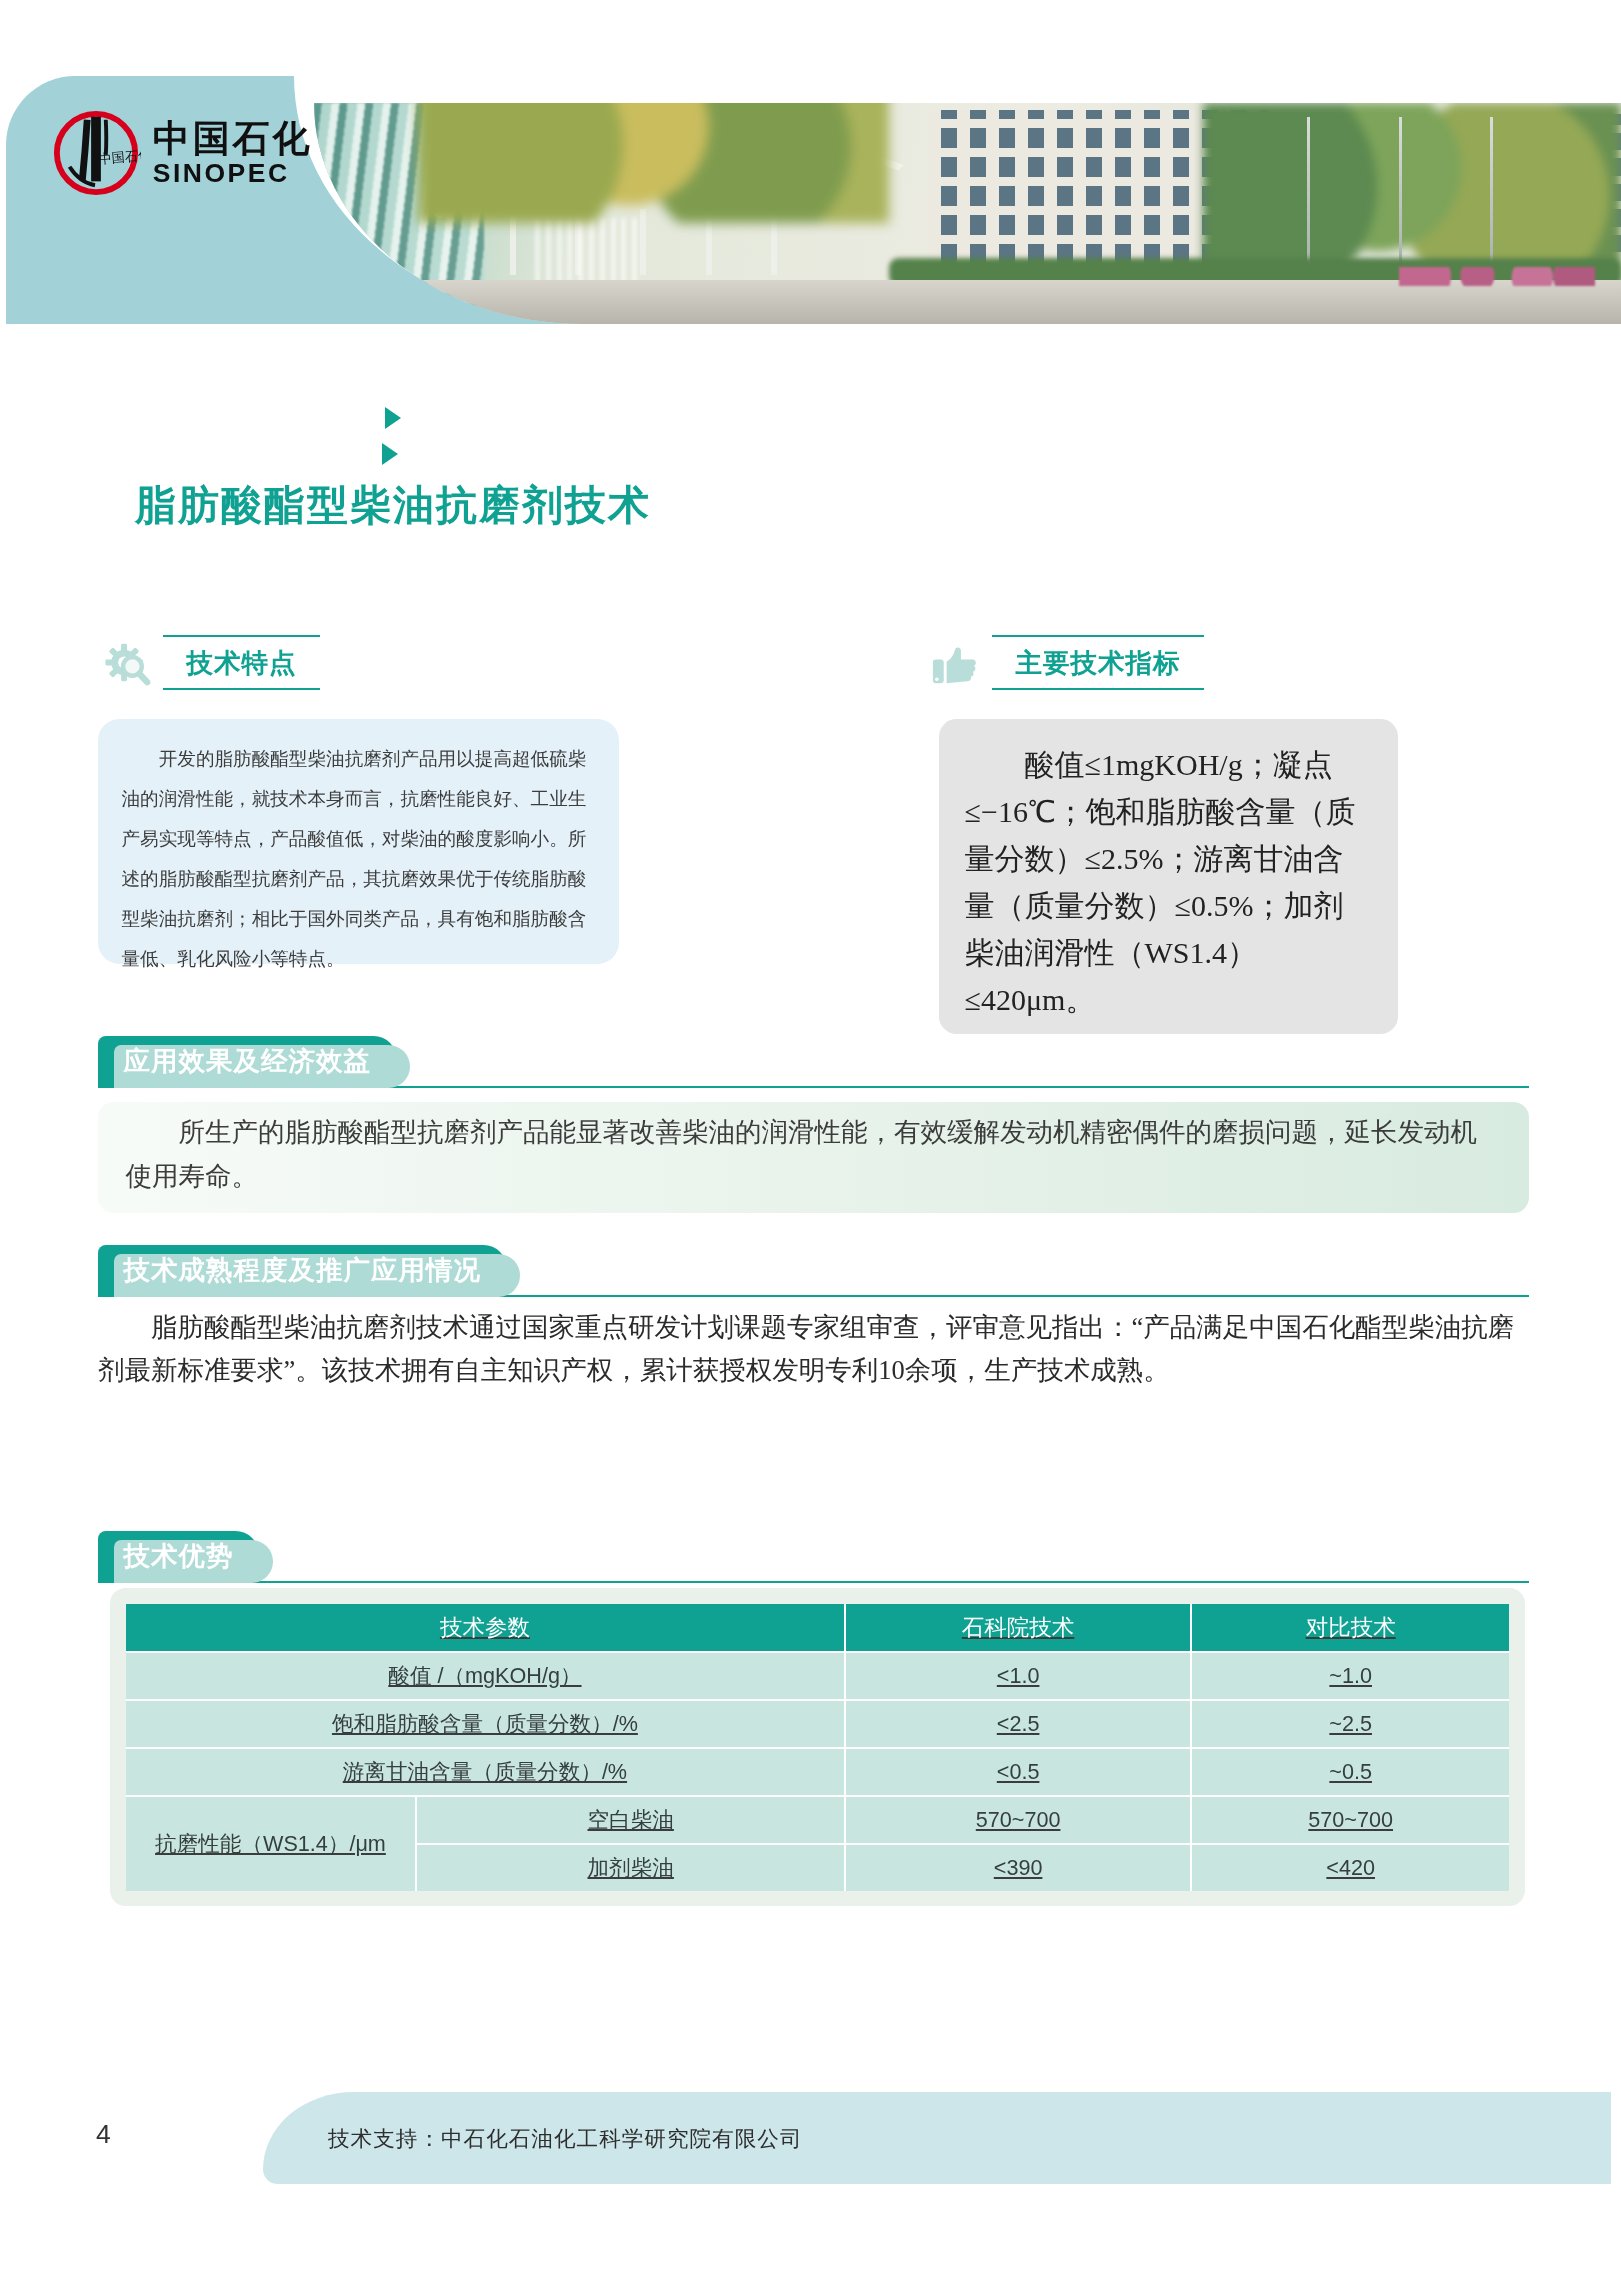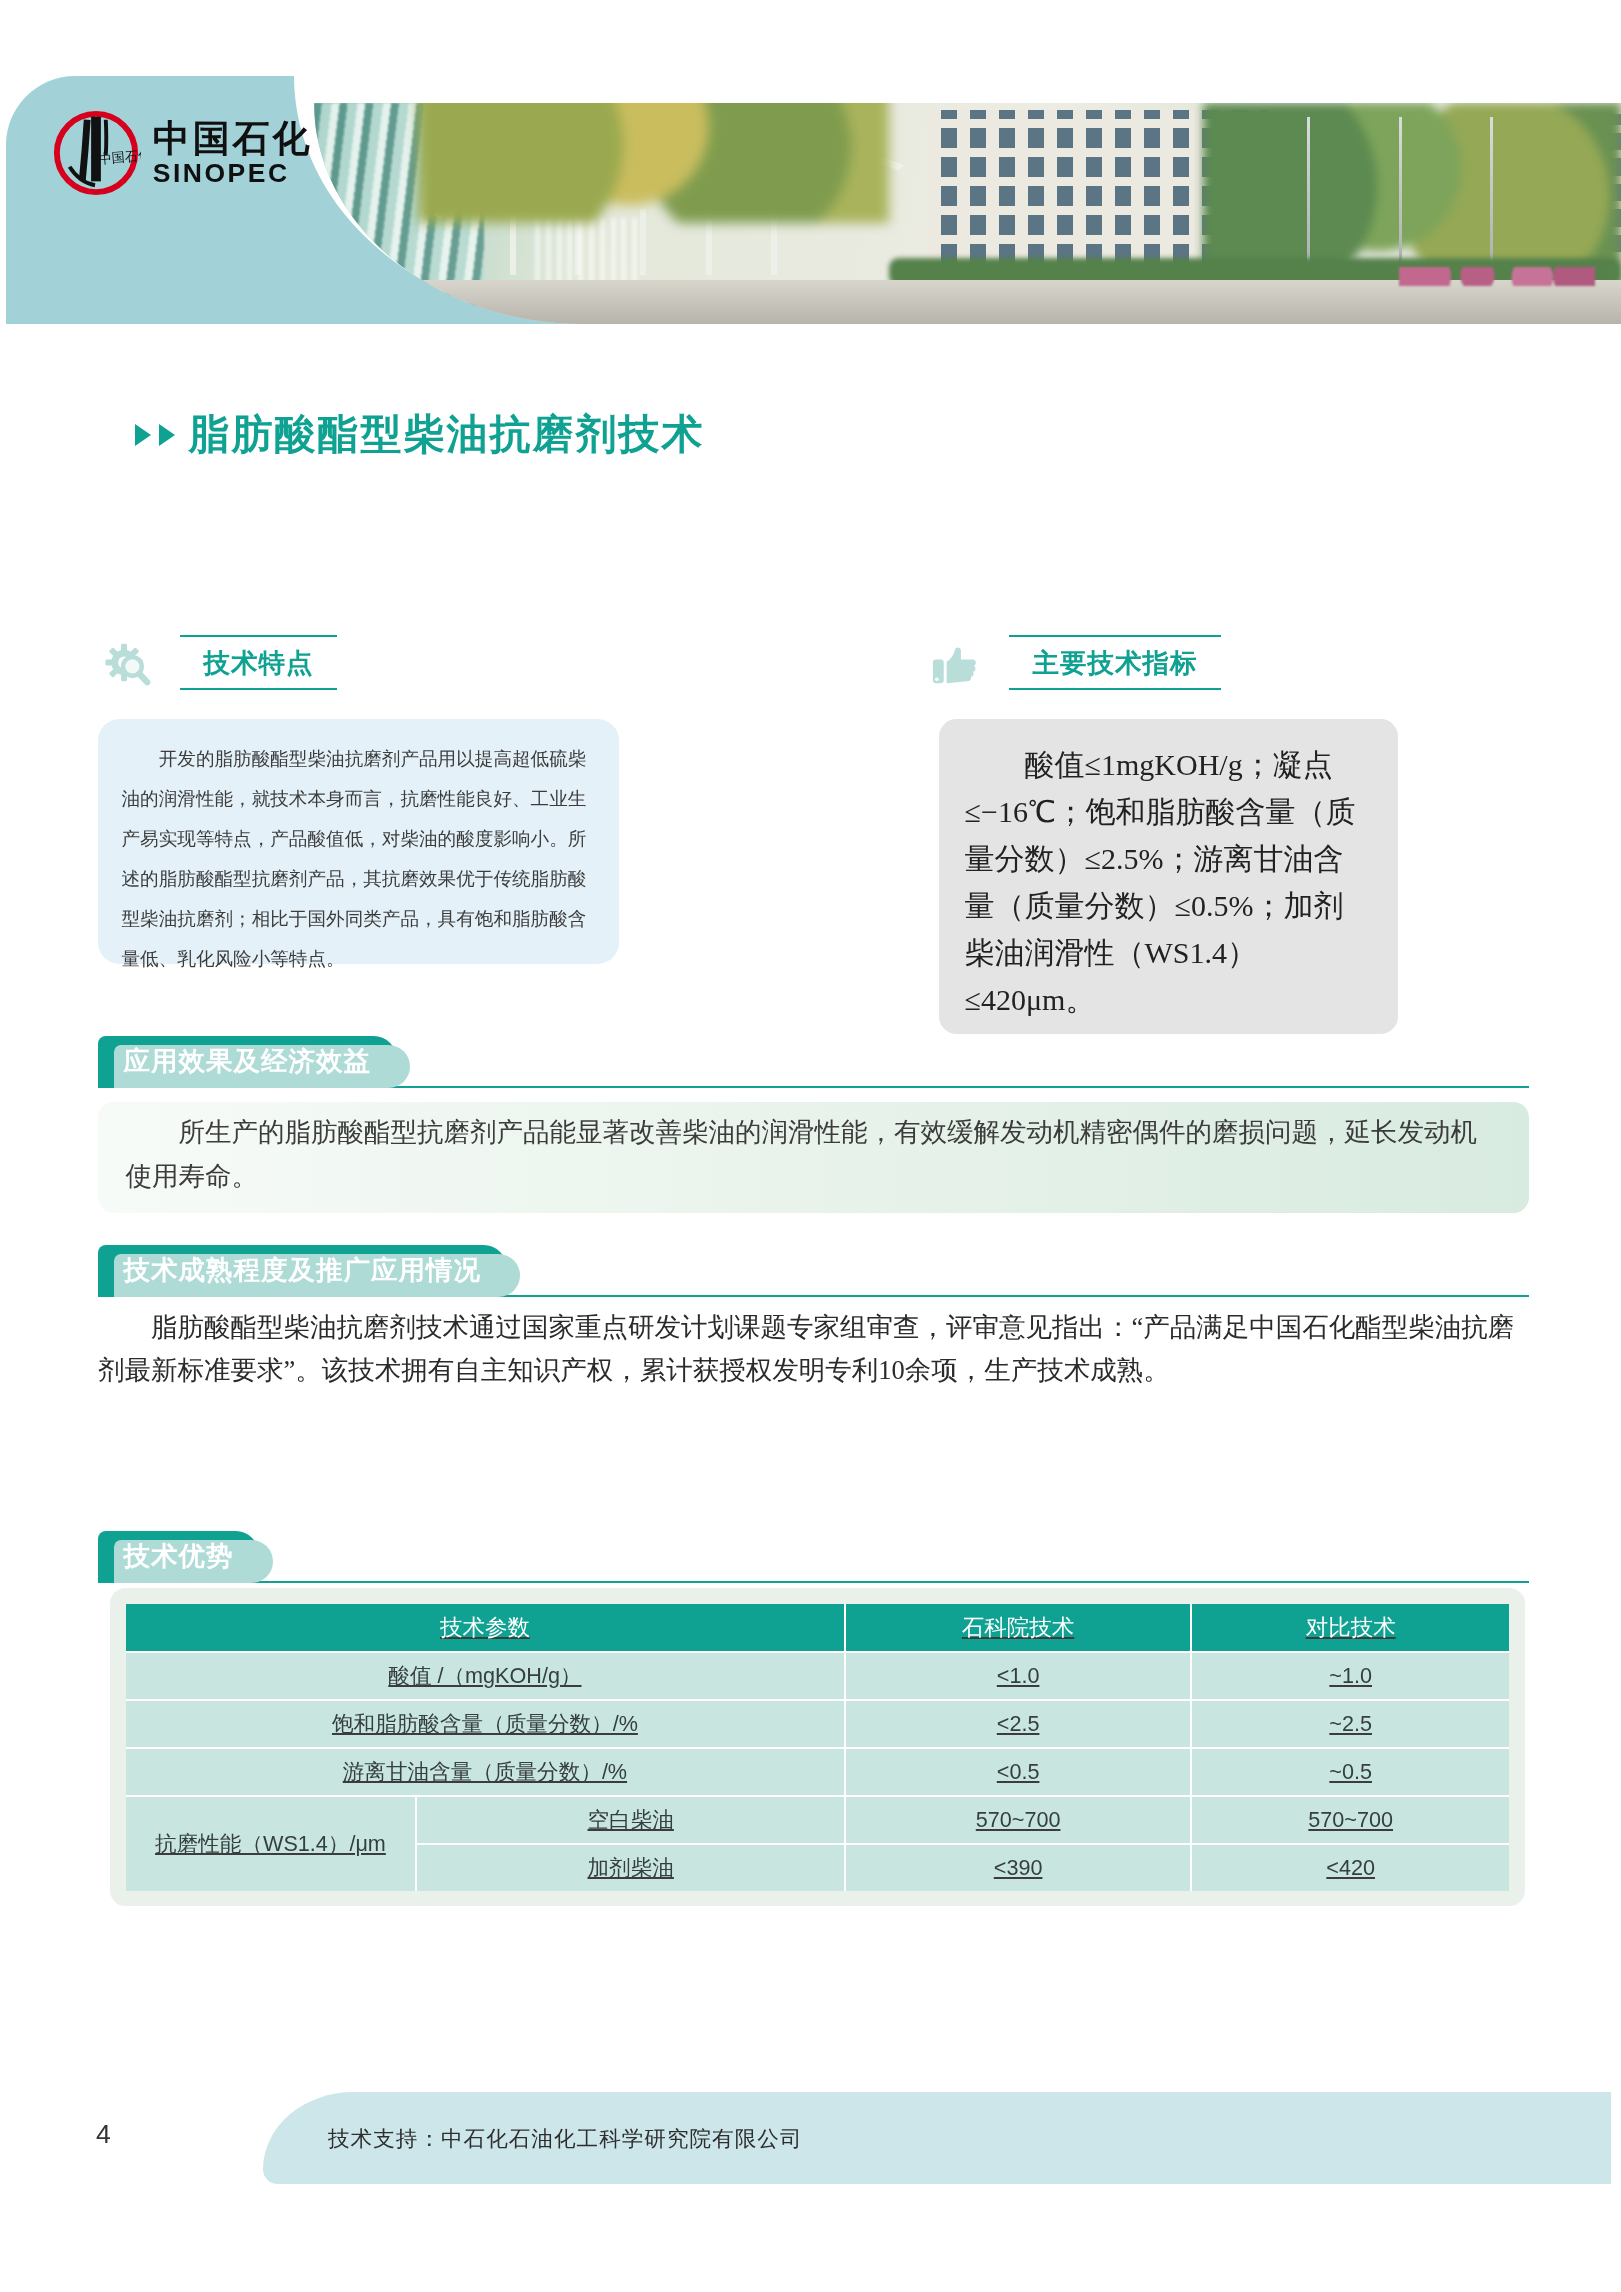--- a/index.html
+++ b/index.html
@@ -42,36 +42,36 @@
     background:radial-gradient(circle at 12% 50%,#c2688f 0 16%,transparent 17%),
                radial-gradient(circle at 40% 45%,#b85f86 0 14%,transparent 15%),
                radial-gradient(circle at 68% 55%,#c77397 0 15%,transparent 16%),
                radial-gradient(circle at 92% 48%,#b05a80 0 14%,transparent 15%);}
 
   .logo{position:absolute;left:51px;top:108px;display:flex;align-items:center;gap:11.8px;}
   .logo-text .cn{font-size:37px;font-weight:bold;color:#101010;letter-spacing:2.9px;line-height:41px;}
   .logo-text .en{font-size:26.5px;font-weight:bold;color:#101010;letter-spacing:2.5px;line-height:29px;}
 
   
-  .main-title{position:absolute;left:135px;top:407px;display:flex;align-items:center;gap:13.7px;}
+  .main-title{position:absolute;left:135px;top:407px;display:flex;align-items:center;gap:13.7px;flex-direction:column;}
   .tri{width:0;height:0;border-left:16.7px solid #0fa191;border-top:11.8px solid transparent;border-bottom:11.8px solid transparent;}
   .tri + .tri{margin-left:-5.9px;}
   .main-title .txt{font-size:41px;font-weight:bold;color:#0fa191;letter-spacing:2px;}
 
   
   .sec-head{position:absolute;left:98px;width:1431px;border-bottom:2px solid #0fa191;height:50px;}
   .sec-bar{position:relative;display:inline-block;height:50px;line-height:50px;padding:0 25.5px;
     background:#0fa191;color:#fff;font-size:26.5px;font-weight:bold;letter-spacing:1px;
     border-radius:7.8px 23.5px 0 0;z-index:1;}
   .sec-bar::before{content:"";position:absolute;left:15.7px;top:8.8px;right:-13.7px;bottom:-2px;
     background:#aedbd5;border-radius:7.8px 23.5px 23.5px 0;z-index:-1;}
   .sec-bar span{position:relative;}
 
   
-  .subhead{position:absolute;display:flex;align-items:center;gap:23px;}
+  .subhead{position:absolute;display:flex;align-items:center;gap:6px;}
   .subhead-label{display:inline-block;padding:7.8px 23.5px;border-top:2px solid #0fa191;border-bottom:2px solid #0fa191;
     color:#0fa191;font-size:26.5px;font-weight:bold;letter-spacing:1px;}
 
   
   .box-blue{position:absolute;left:98px;top:719px;width:521px;height:245px;background:#e4f1f8;border-radius:21.6px;
     box-sizing:border-box;padding:19.6px 23.5px;font-size:18.6px;line-height:40px;color:#3c3c3c;text-indent:2em;}
   .box-gray{position:absolute;left:939px;top:719px;width:459px;height:315px;background:#e4e4e4;border-radius:17.6px;
     box-sizing:border-box;padding:21.6px 25.5px;font-family:"Liberation Serif",serif;font-size:30px;line-height:47px;
     color:#222;text-indent:2em;}
   .box-grad{position:absolute;left:98px;top:1102px;width:1431px;min-height:111px;border-radius:15.7px;

